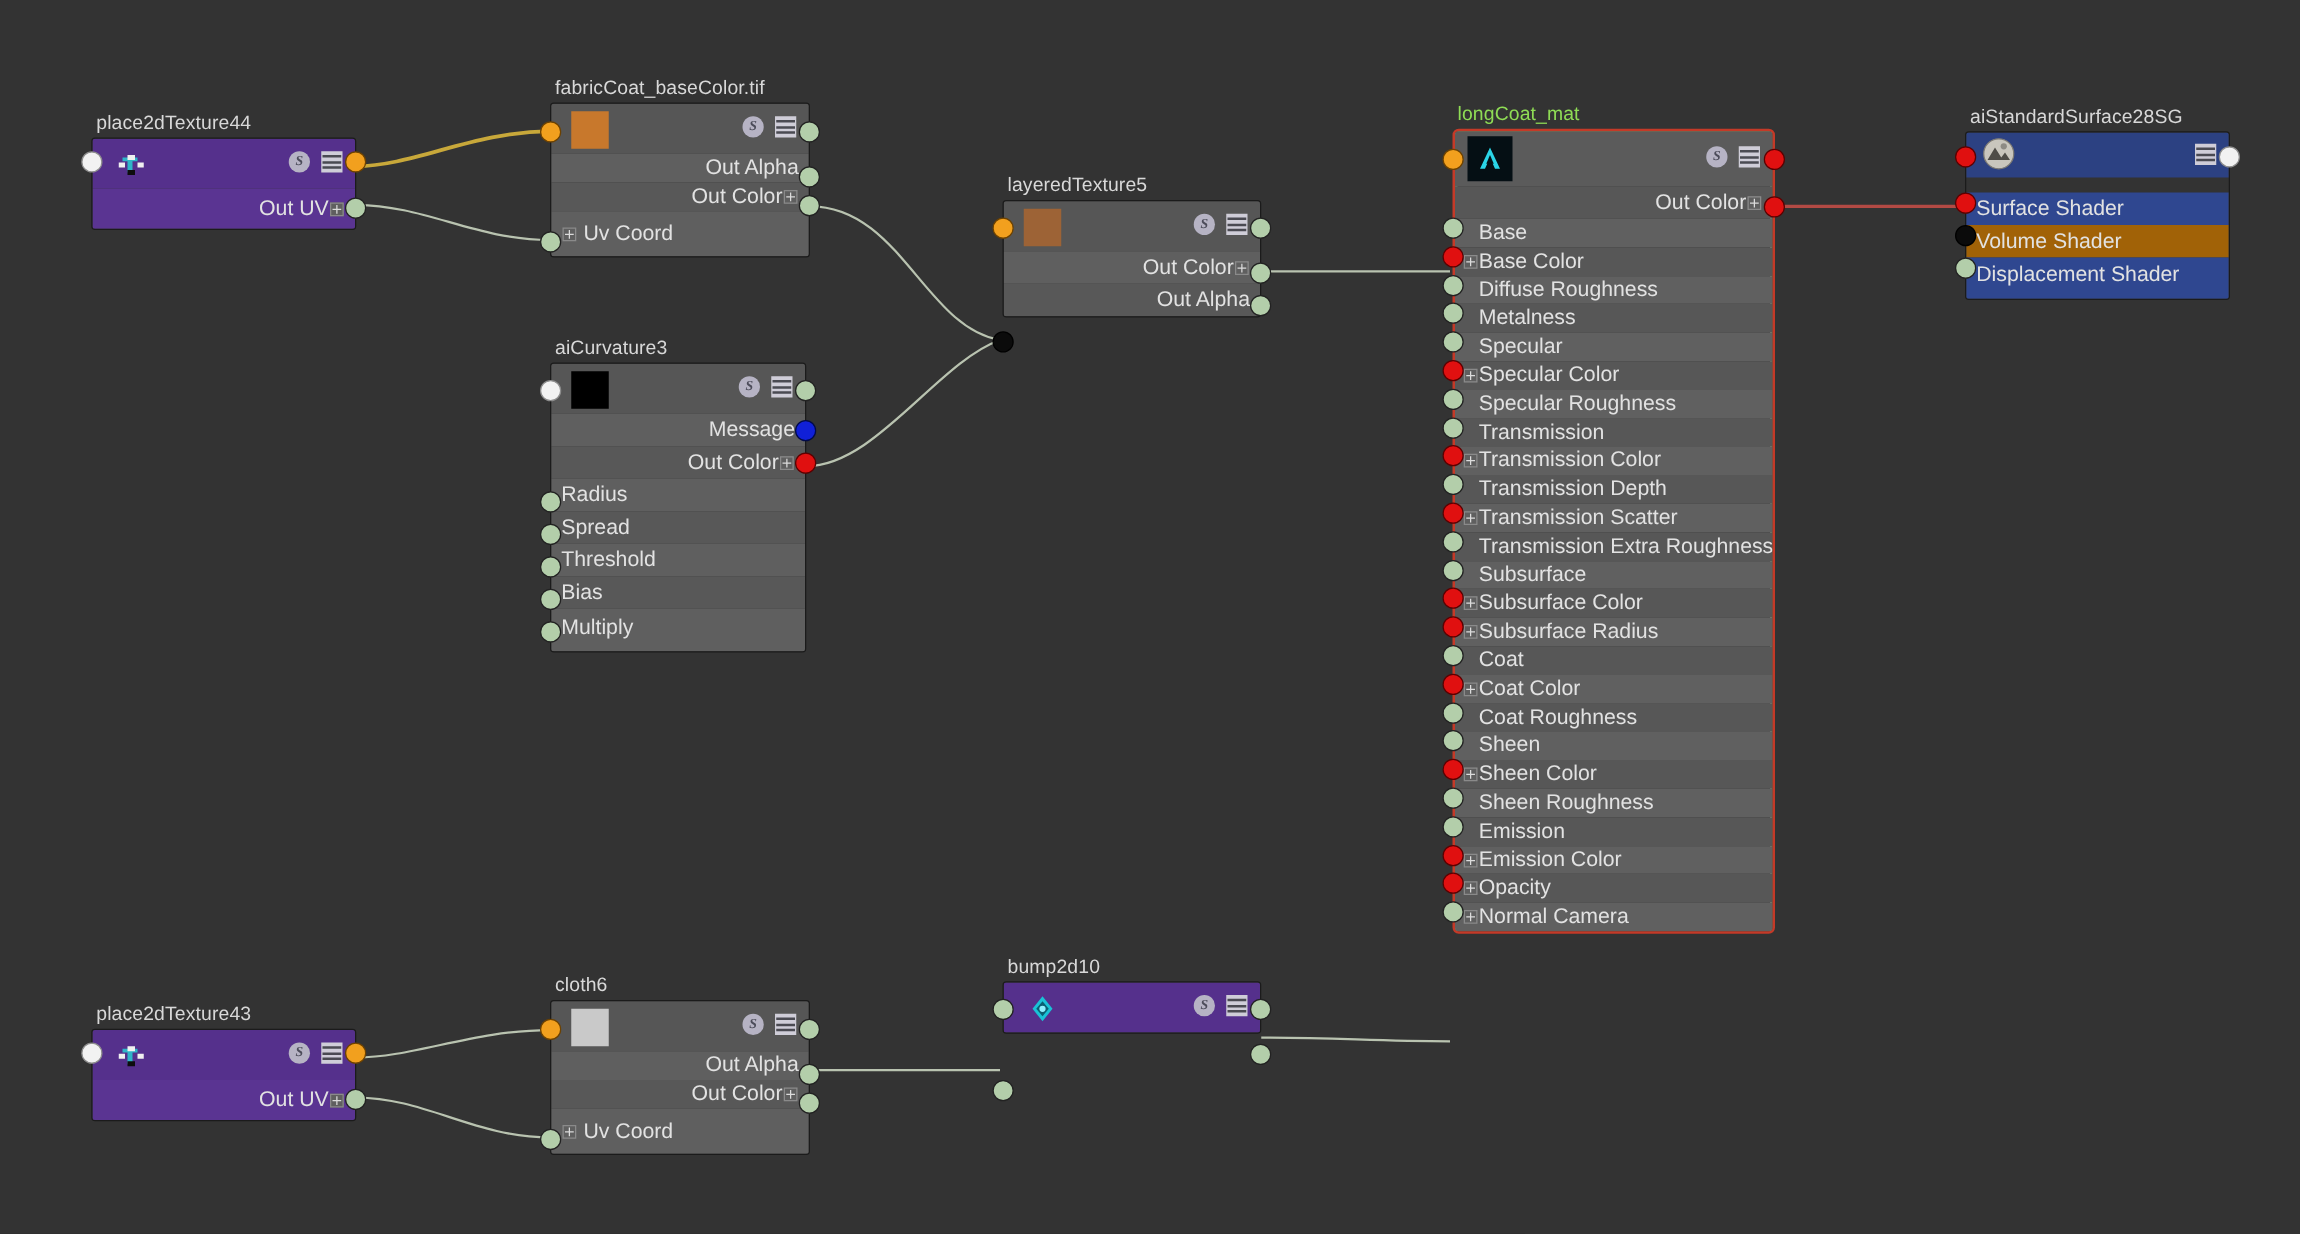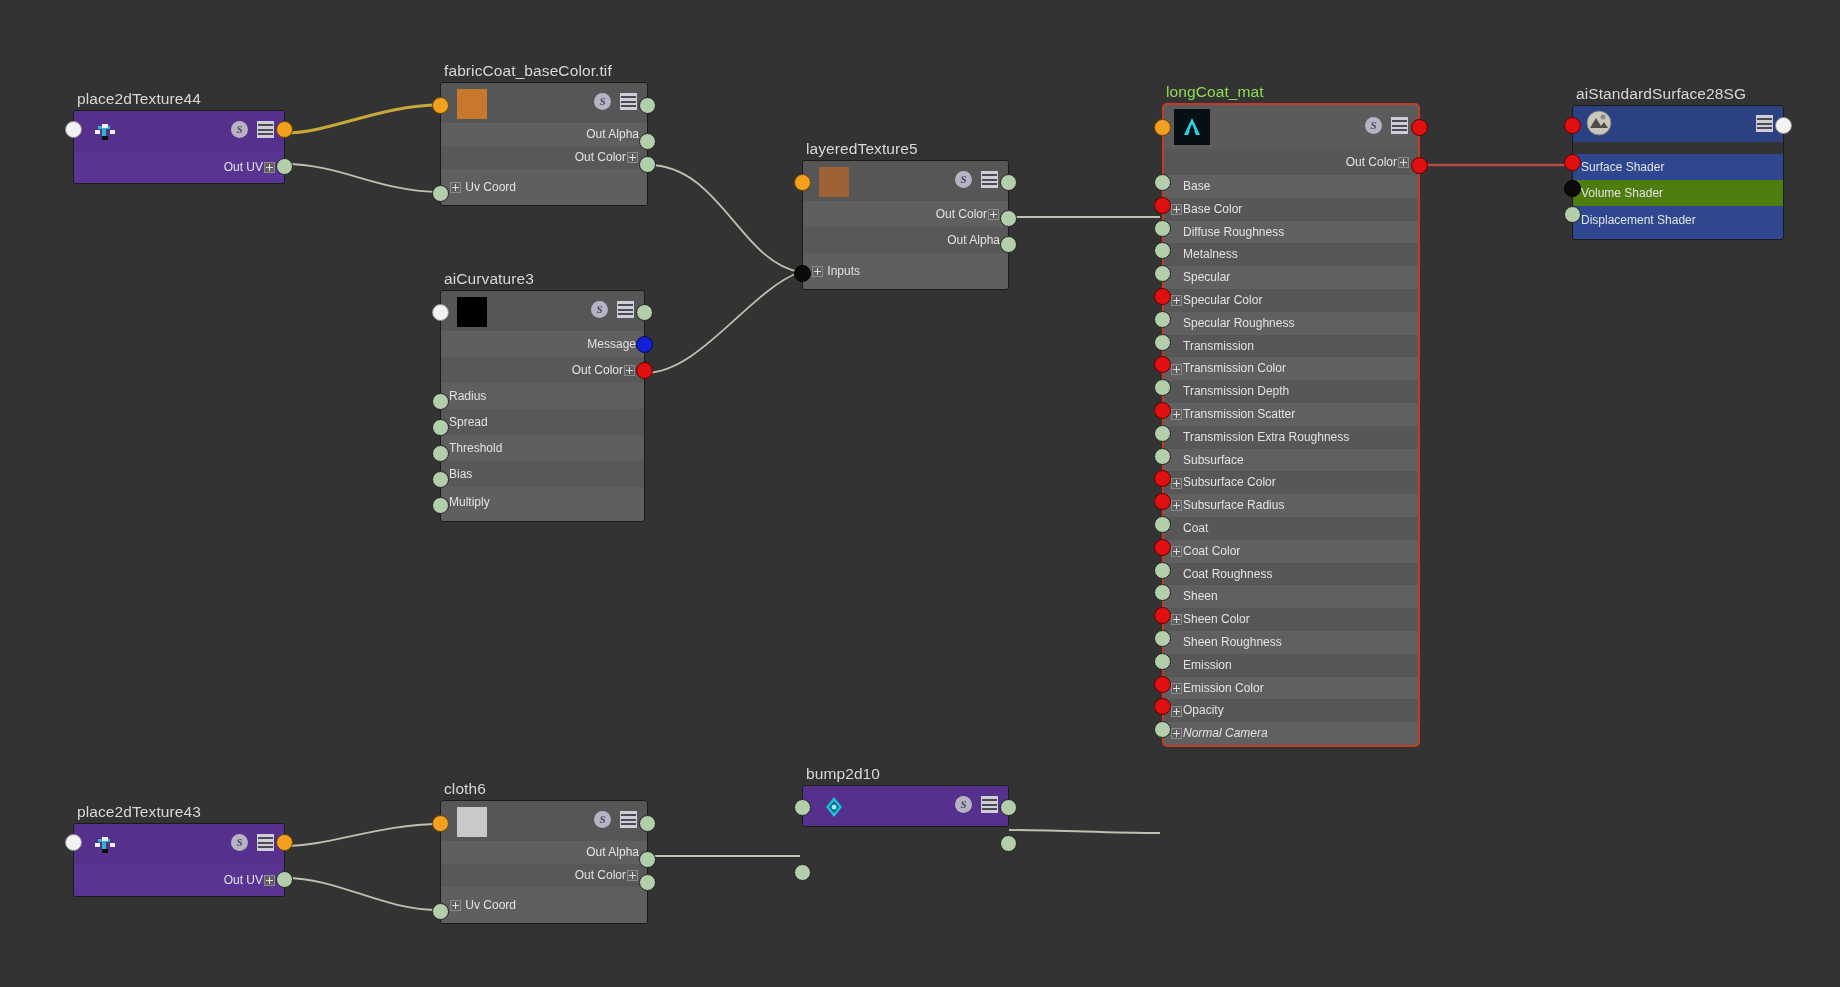--- a/index.html
+++ b/index.html
@@ -111,21 +111,21 @@
     margin: 0 1px;
     background: #4a4a52;
   }
 
   
   .rows { position: relative; }
   .row {
     position: relative;
     height: 22.8px;
     line-height: 22.8px;
-    font-size: 12px;
+    font-size: 17px;
     color: #e2e2e2;
     white-space: nowrap;
   }
   .row .lbl-r {
     position: absolute;
     right: 8px;
     top: 0;
   }
   .row .lbl-l {
     position: absolute;
@@ -172,21 +172,21 @@
 
   .pal-gray .node-head { background: #565656; }
   .pal-gray .row       { background: #5f5f5f; }
   .pal-gray .row.alt   { background: #585858; }
 
   .pal-matgray .node-head { background: #5b5b5b; }
   .pal-matgray .row       { background: #606060; }
   .pal-matgray .row.alt   { background: #575757; }
 
   .pal-blue .node-head { background: #2c4182; }
-  .pal-blue .row       { background: #4d7c0f; }
+  .pal-blue .row       { background: #a16207; }
   .pal-blue .row.alt   { background: #2f4790; }
 
   .pal-bump .node-head { background: #55308c; }
   .pal-bump .row       { background: #5a3492; }
   .pal-bump .row.alt   { background: #55308c; }
 </style>
 </head>
 <body>
 
 <div id="canvas">
@@ -343,23 +343,20 @@
             </div>
         </div>
       </div>
       <div class="rows">
         <div class="row" style="height:26px; line-height:26px;">
           <span class="lbl-r"><span>Out Color</span><span class="plus"></span></span>
         </div>
         <div class="row alt" style="height:26px; line-height:26px;">
           <span class="lbl-r"><span>Out Alpha</span></span>
         </div>
-        <div class="row" style="height:36px; line-height:36px;">
-          <span class="lbl-l"><span class="plus"></span> <span>Inputs</span></span>
-        </div>
       </div>
     </div>
     <div class="port p-orange" style="left:-8px; top:14px;"></div>
     <div class="port p-green" style="right:-8px; top:14px;"></div>
     <div class="port p-green" style="right:-8px; top:50px;"></div>
     <div class="port p-green" style="right:-8px; top:76px;"></div>
     <div class="port p-black" style="left:-8px; top:105px;"></div>
   </div>
 
   <div class="node pal-matgray" style="left:1162px; top:103px; width:258px;">
@@ -452,21 +449,21 @@
           </div>
           <div class="row alt" style="height: 22.8px; line-height: 22.8px;">
             <span class="lbl-l" style="left: 6px;"><span style="display: inline-block; width: 13px;"></span><span>Emission</span></span>
           </div>
           <div class="row" style="height: 22.8px; line-height: 22.8px;">
             <span class="lbl-l" style="left: 6px;"><span class="plus"></span><span>Emission Color</span></span>
           </div>
           <div class="row alt" style="height: 22.8px; line-height: 22.8px;">
             <span class="lbl-l" style="left: 6px;"><span class="plus"></span><span>Opacity</span></span>
           </div>
-          <div class="row" style="height: 22.8px; line-height: 22.8px; font-style: italic;">
+          <div class="row" style="height: 22.8px; line-height: 22.8px;">
             <span class="lbl-l" style="left: 6px;"><span class="plus"></span><span>Normal Camera</span></span>
           </div>
         </div>
     </div>
     <div class="port p-orange" style="left:-8px; top:16px;"></div>
     <div class="port p-red" style="right:-8px; top:16px;"></div>
     <div class="port p-red" style="right:-8px; top:54px;"></div>
     <div id="mat-ports">
         <div class="port p-green" style="left: -8px; top: 71px;"></div>
         <div class="port p-red" style="left: -8px; top: 93.8px;"></div>

